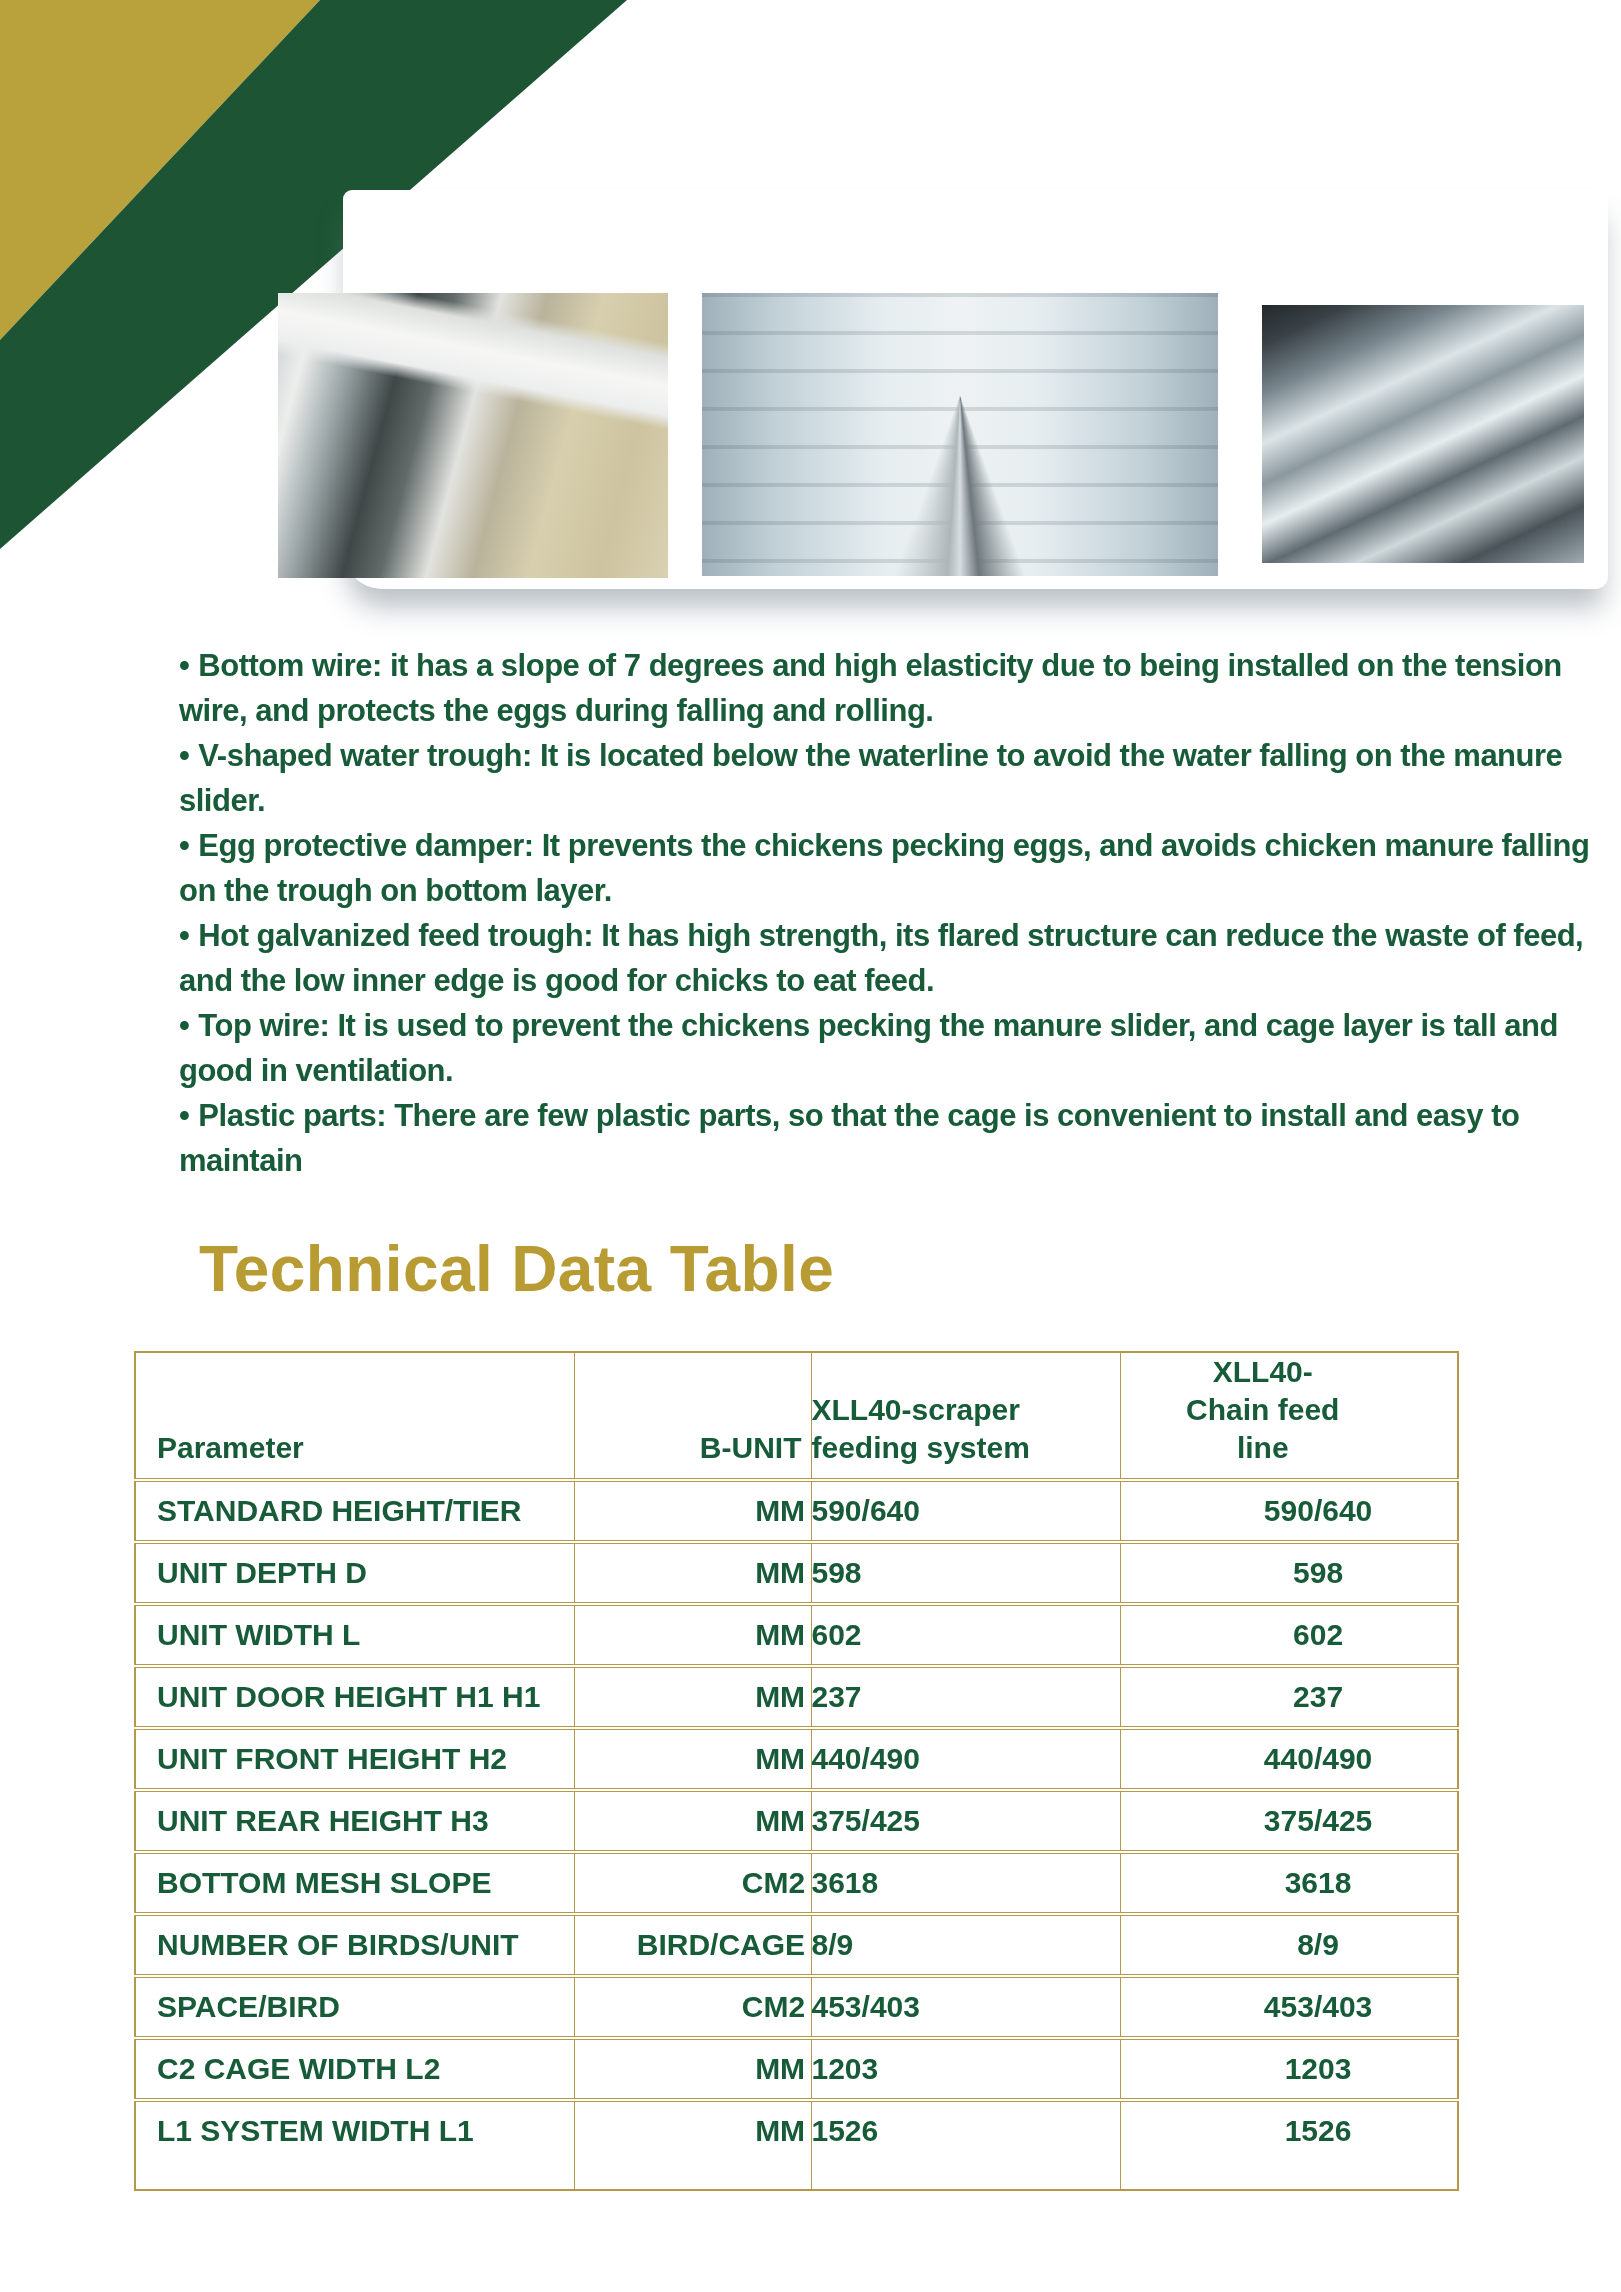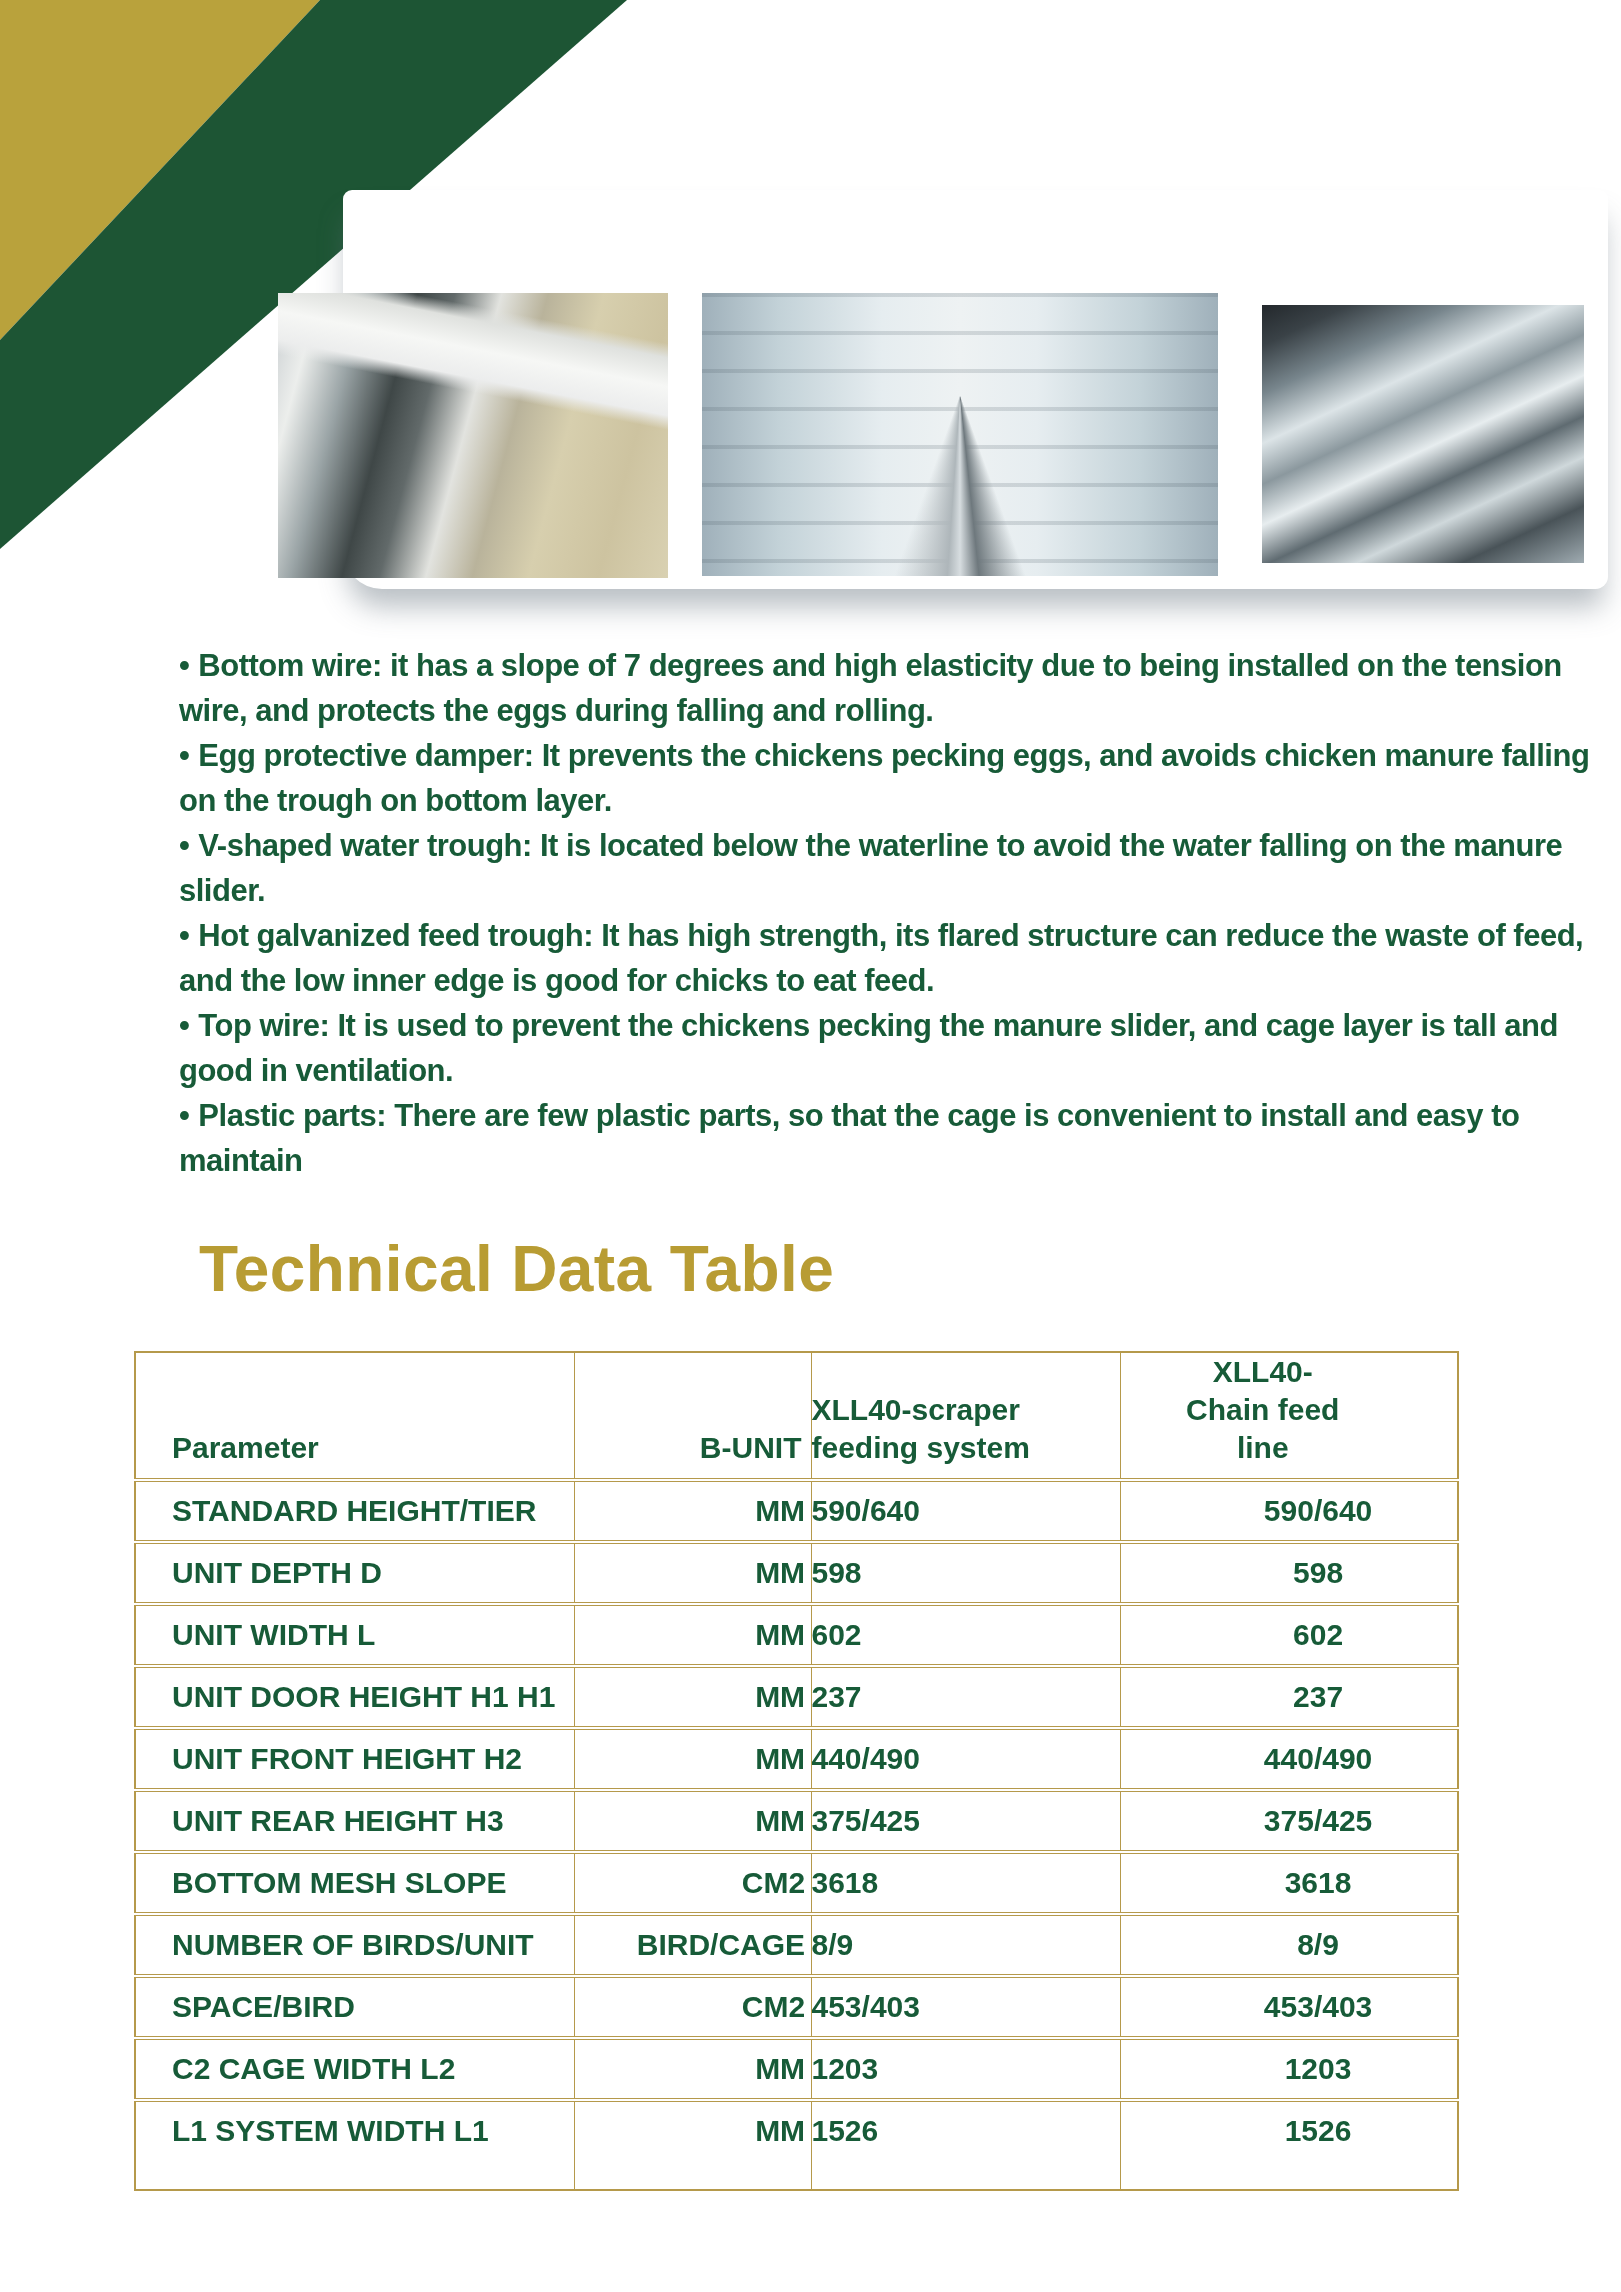--- a/index.html
+++ b/index.html
@@ -96,21 +96,21 @@
   .tech-table th{
     height:82px;vertical-align:bottom;
     padding:0 9px 10.7px 0;
     font-size:30px;line-height:38px;
   }
   .tech-table td{
     height:58px;vertical-align:middle;
     padding:0 5.4px 0 0;
     font-size:30px;
   }
-  .tech-table th:nth-child(1),.tech-table td:nth-child(1){padding-left:36px;}
+  .tech-table th:nth-child(1),.tech-table td:nth-child(1){padding-left:21px;}
   .tech-table th:nth-child(2),.tech-table td:nth-child(2){padding-left:52px;text-align:right;}
   .tech-table th:nth-child(3),.tech-table td:nth-child(3){}
   .tech-table th:nth-child(4),.tech-table td:nth-child(4){padding-left:64px;}
   .tech-table th:nth-child(4){padding-right:116px;}
   .tech-table tr.row-last td{height:75px;vertical-align:top;padding-top:12.5px;}
 </style>
 </head>
 <body>
 
 <div class="page">
@@ -120,22 +120,22 @@
 
   <div class="photo-card"></div>
   <div class="photo photo-1"></div>
   <div class="photo photo-2">
     <div class="corridor"></div>
   </div>
   <div class="photo photo-3"></div>
 
   <div class="bullets">
     <p><span class="marker">•</span><span>Bottom wire: it has a slope of 7 degrees and high elasticity due to being installed on the tension wire, and protects the eggs during falling and rolling.</span></p>
+    <p><span class="marker">•</span><span>V-shaped water trough: It is located below the waterline to avoid the water falling on the manure slider.</span></p>
     <p><span class="marker">•</span><span>Egg protective damper: It prevents the chickens pecking eggs, and avoids chicken manure falling on the trough on bottom layer.</span></p>
-    <p><span class="marker">•</span><span>V-shaped water trough: It is located below the waterline to avoid the water falling on the manure slider.</span></p>
     <p><span class="marker">•</span><span>Hot galvanized feed trough: It has high strength, its flared structure can reduce the waste of feed, and the low inner edge is good for chicks to eat feed.</span></p>
     <p><span class="marker">•</span><span>Top wire: It is used to prevent the chickens pecking the manure slider, and cage layer is tall and good in ventilation.</span></p>
     <p><span class="marker">•</span><span>Plastic parts: There are few plastic parts, so that the cage is convenient to install and easy to maintain</span></p>
   </div>
 
   <h2 class="section-title">Technical Data Table</h2>
 
   <table class="tech-table">
     <colgroup>
       <col style="width:439px">

